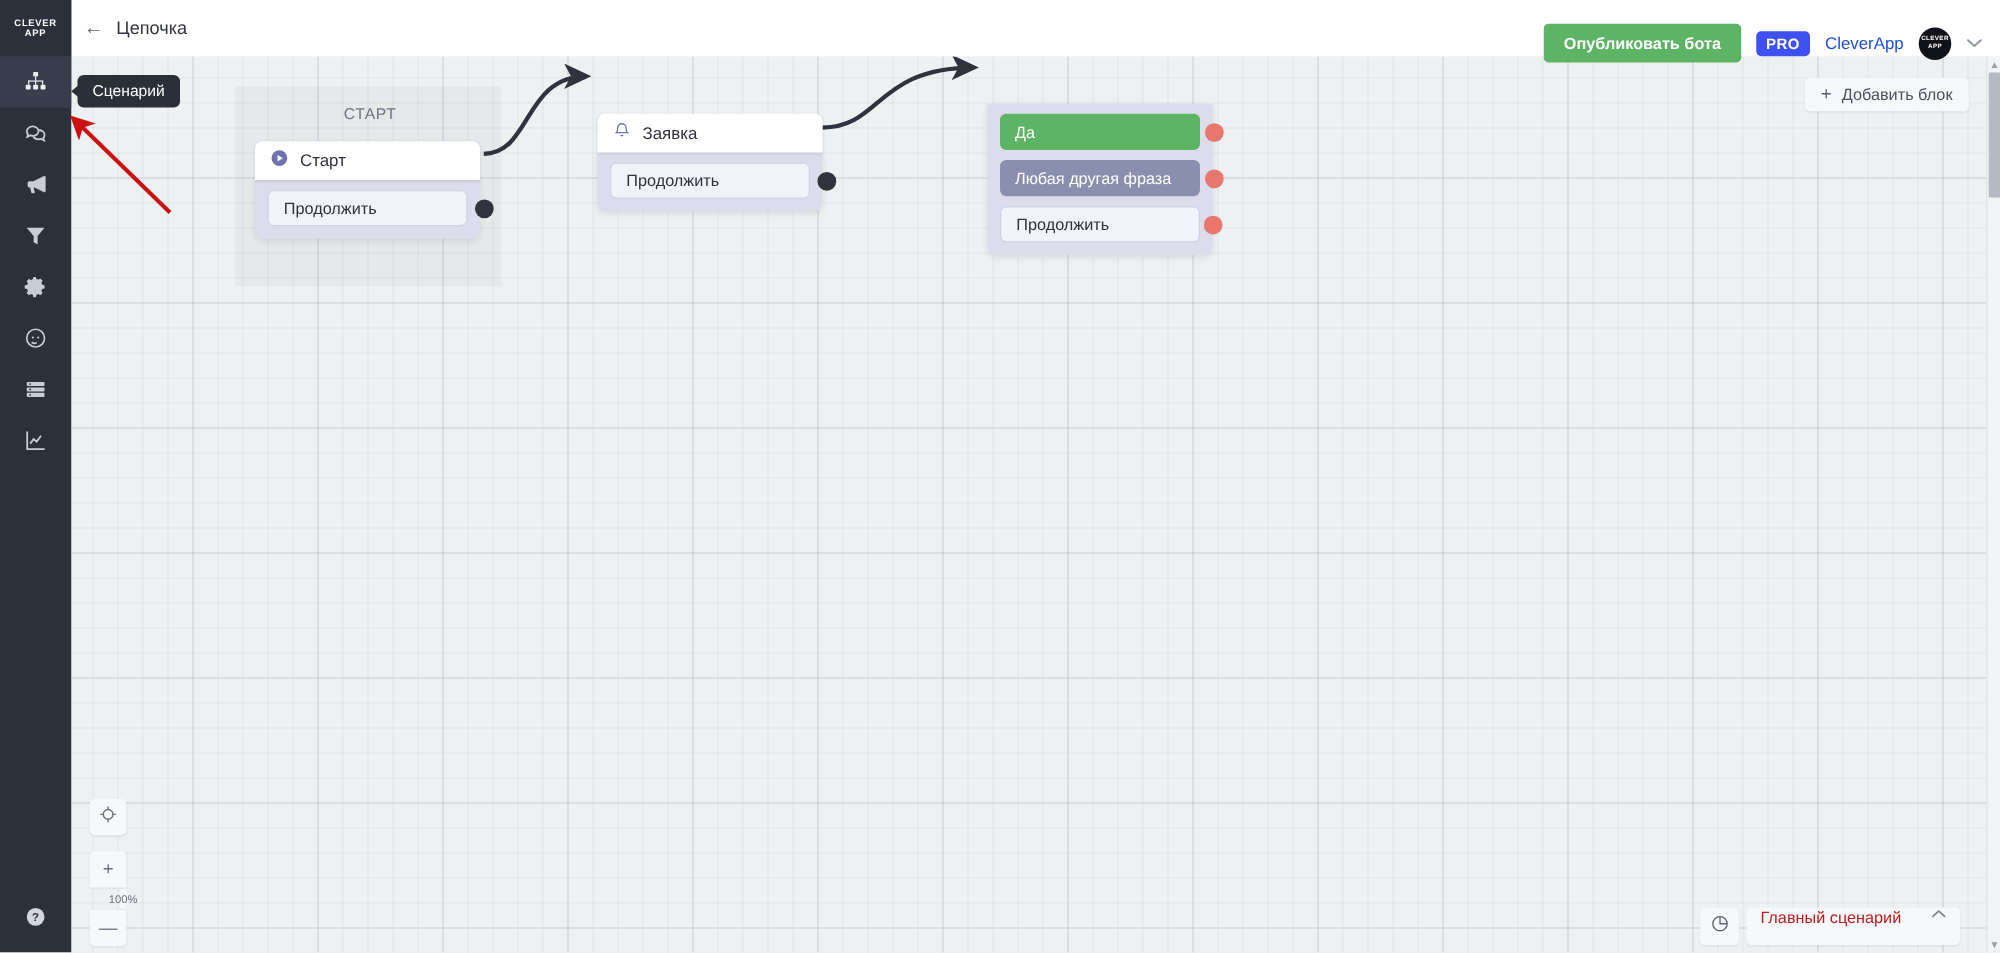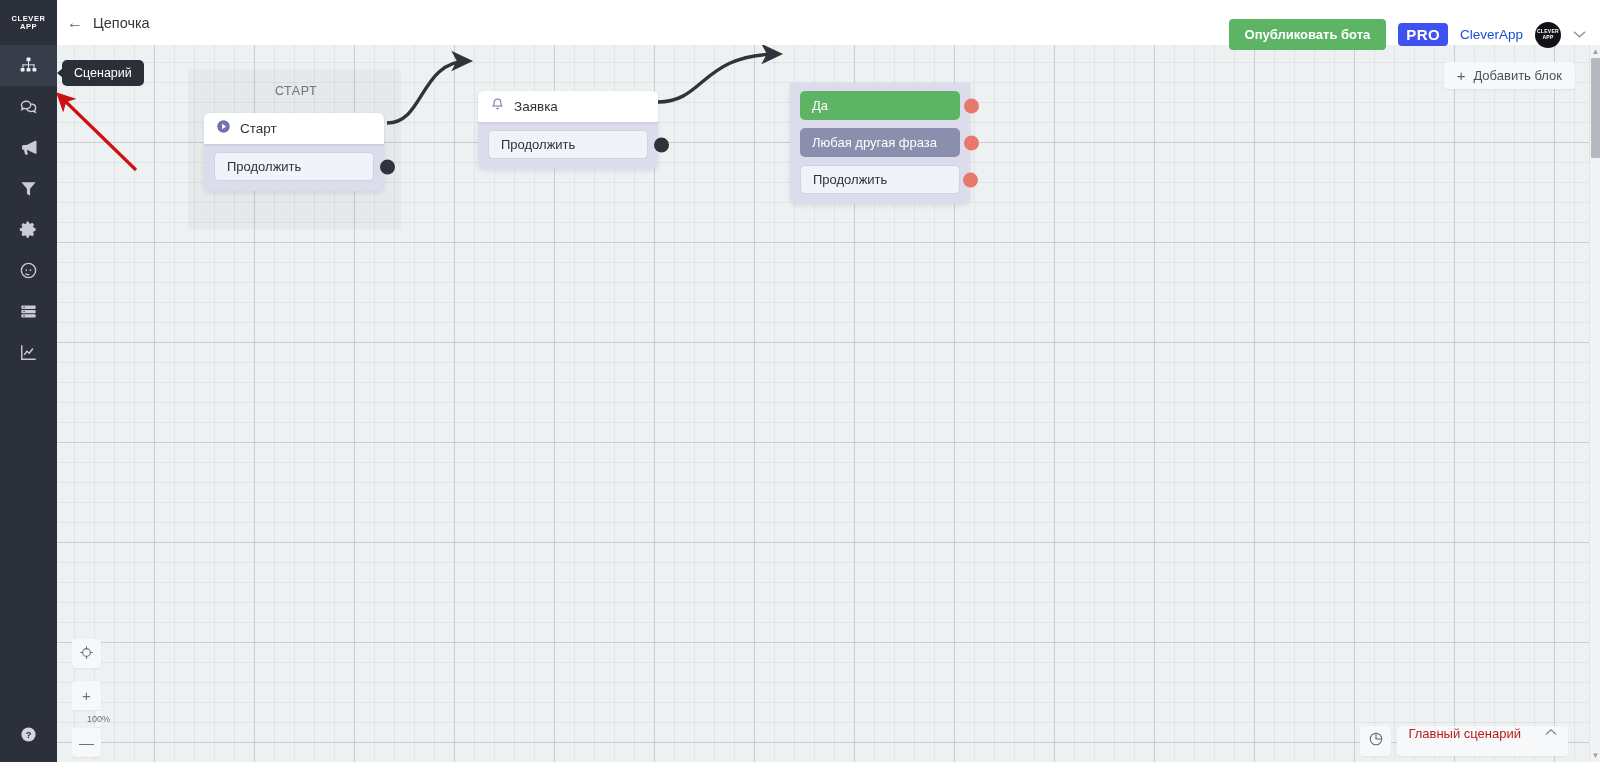--- a/index.html
+++ b/index.html
@@ -61,21 +61,21 @@
     gap: 12px; margin-right: 14px; margin-top: 24px;
   }
   #publish-btn {
     background: #5cb464; color: #fff;
     font-size: 13px; font-weight: bold;
     padding: 0 16px; height: 31px; line-height: 31px;
     border-radius: 4px; border: none; cursor: pointer;
     font-family: "Liberation Sans", sans-serif;
   }
   #pro-badge {
-    background: #3f51f0; color: #fff; font-size: 15px; font-weight: bold;
+    background: #3f51f0; color: #fff; font-size: 12px; font-weight: bold;
     padding: 3px 8px; border-radius: 4px; letter-spacing: .4px;
   }
   #account-name { font-size: 13.5px; color: #1d4ed8; }
   #avatar {
     width: 26px; height: 26px; border-radius: 50%;
     background: #111217; color: #fff;
     display: flex; flex-direction: column; align-items: center; justify-content: center;
     font-size: 5px; font-weight: bold; line-height: 5.5px; letter-spacing: .3px;
   }
   #caret-down { color: #8d939f; font-size: 12px; cursor: pointer; }

